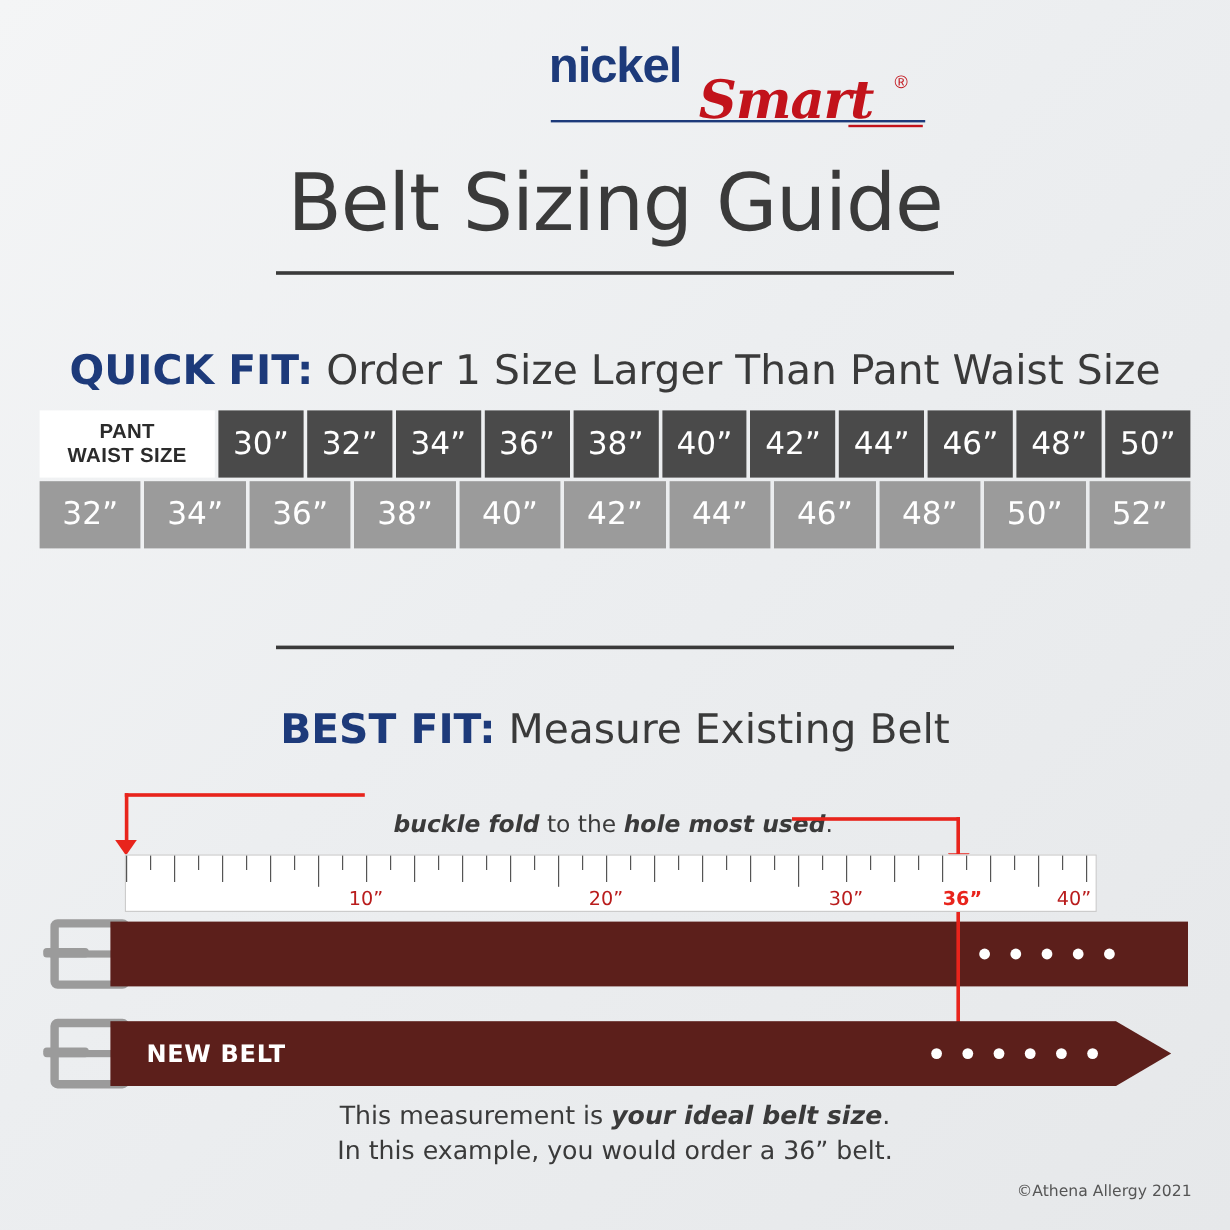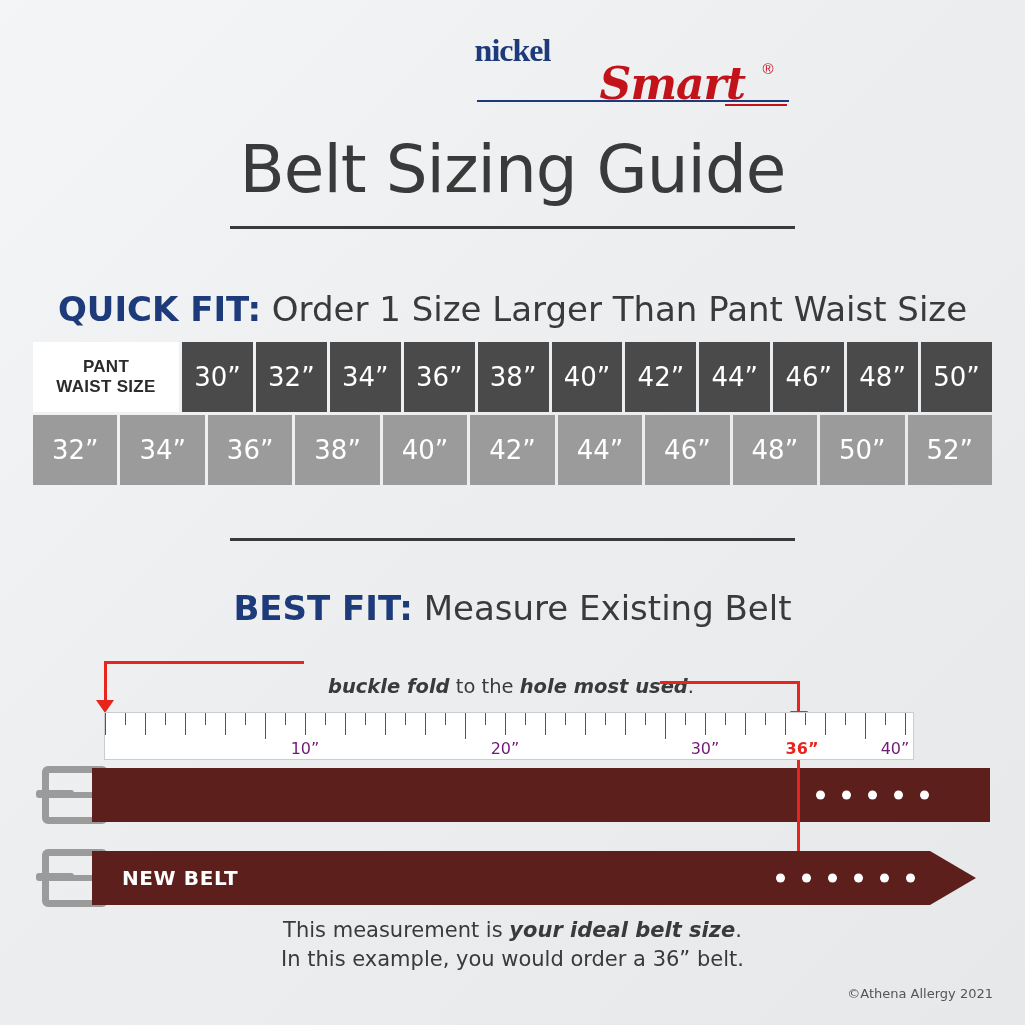--- a/index.html
+++ b/index.html
@@ -15,22 +15,22 @@
     background: linear-gradient(135deg, #f4f5f6 0%, #eceef0 45%, #e6e8ea 100%);
   }
 
   
   .logo-wrap {
     position: absolute; top: 34px; left: 0; width: 100%;
     text-align: center; height: 80px;
   }
   .logo-inner { position: relative; display: inline-block; }
   .logo-nickel {
-    font-family: Liberation Serif, serif;
-    font-size: 32px; font-weight: 700; color: #1d3a7a;
+    font-family: Liberation Sans, sans-serif;
+    font-size: 41px; font-weight: 700; color: #1d3a7a;
     letter-spacing: -1px; line-height: 1;
   }
   .logo-smart {
     position: absolute; left: 125px; top: 24px;
     font-family: "DejaVu Serif", serif;
     font-style: italic; font-weight: 700;
     font-size: 44px; color: #c2131b;
     letter-spacing: -1px;
   }
   .logo-reg {
@@ -72,21 +72,21 @@
     font-family: "DejaVu Sans", sans-serif;
     font-weight: 400; font-size: 34px; color: #3a3a3a;
   }
 
   
   .table {
     position: absolute; left: 33px; top: 342px;
     width: 959px; height: 143px;
     display: flex; flex-direction: column; gap: 3px;
   }
-  .trow { display: flex; gap: 3px; height: 70px; border-radius: 14px; }
+  .trow { display: flex; gap: 3px; height: 56px; border-radius: 14px; }
   .label-cell {
     width: 146px; background: #ffffff; color: #2b2b2b;
     display: flex; flex-direction: column; align-items: center; justify-content: center;
     font-weight: 700; font-size: 17px; line-height: 1.15; letter-spacing: .3px;
     text-align: center;
   }
   .cell {
     flex: 1 1 0;
     display: flex; align-items: center; justify-content: center;
     color: #ffffff; font-size: 26px; font-weight: 400;
@@ -127,21 +127,21 @@
 
   
   .ruler {
     position: absolute; left: 104px; top: 712px;
     width: 810px; height: 48px;
     background: #ffffff; border: 1px solid #cccccc;
   }
   .tick { position: absolute; top: 0; width: 1px; background: #555555; }
   .rl-label {
     position: absolute; top: 26px; transform: translateX(-50%);
-    font-size: 16px; color: #701a75; font-family: "DejaVu Sans", sans-serif;
+    font-size: 16px; color: #b91c1c; font-family: "DejaVu Sans", sans-serif;
   }
   .rl-label.hl { color: #e8241c; font-weight: 700; }
 
   
   .belt-row { position: absolute; left: 36px; }
   .belt-existing { top: 762px; }
   .belt-new { top: 845px; }
 
   .buckle {
     position: absolute; left: 0; top: 0;

